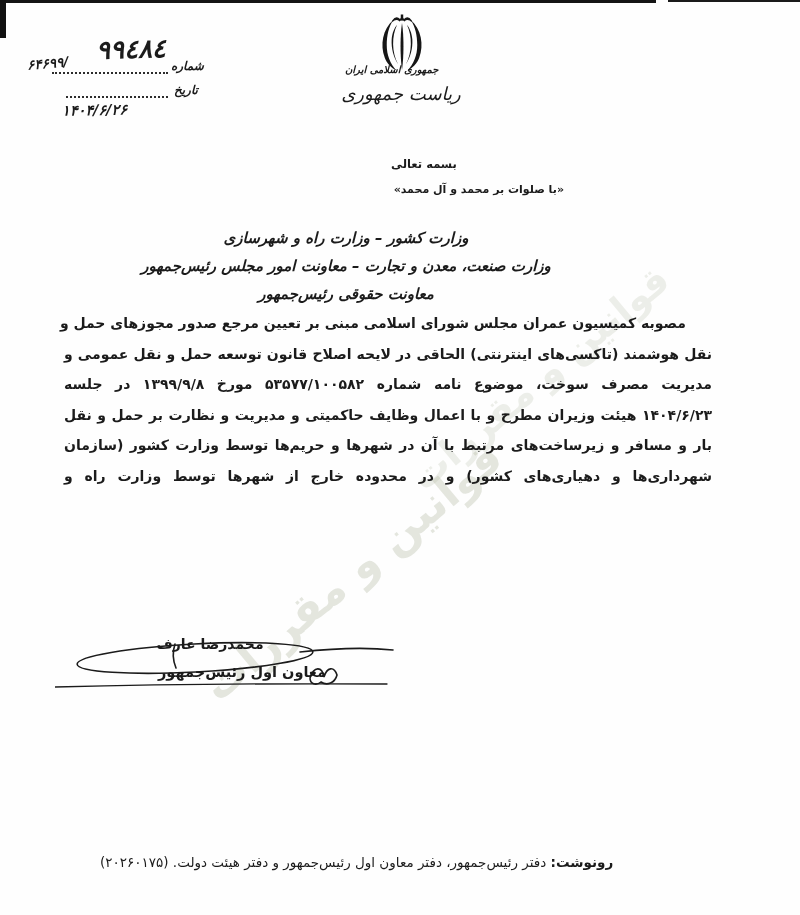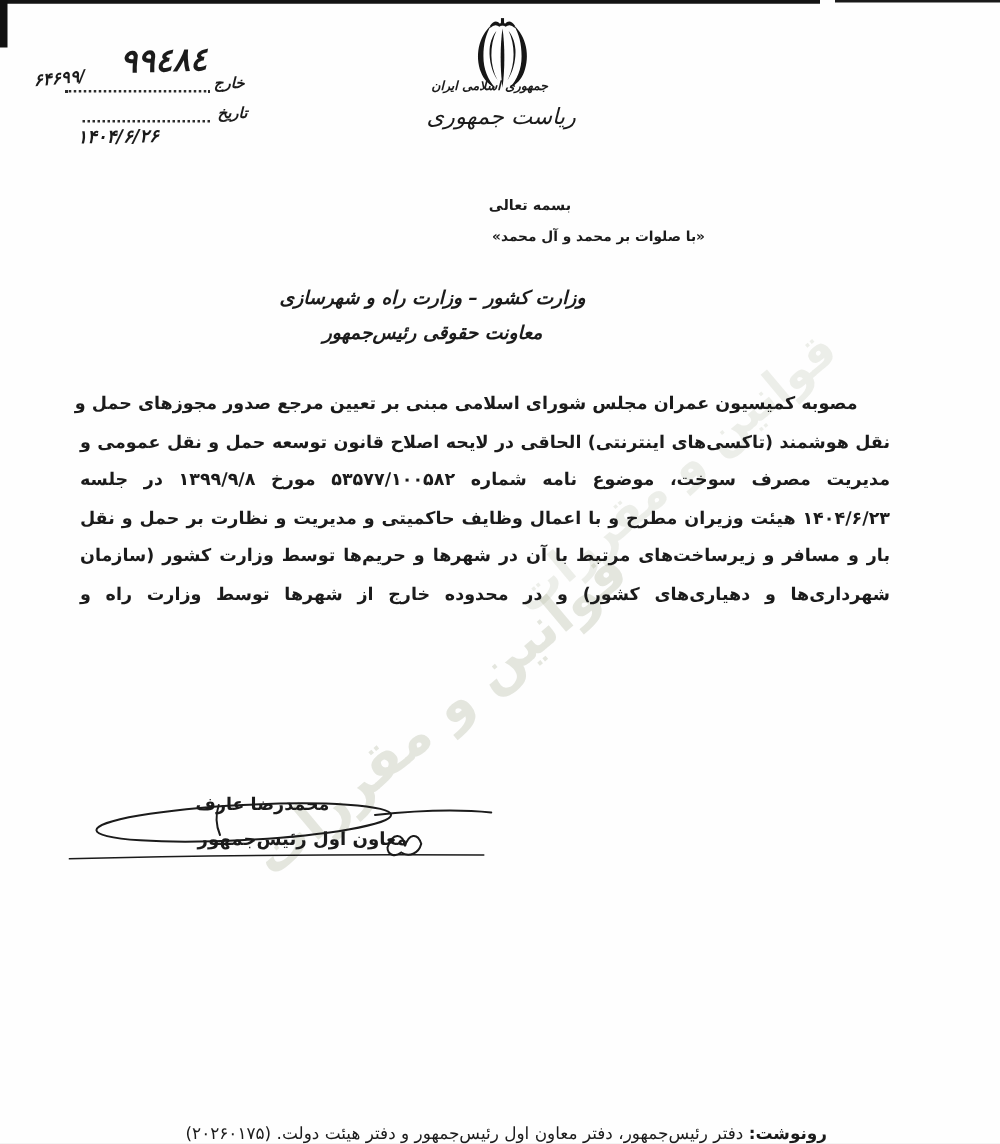--- a/index.html
+++ b/index.html
@@ -91,40 +91,40 @@
     text-align:center;font-size:14px;font-weight:bold;direction:rtl;white-space:nowrap;
   }
   .sig-title{
     position:absolute;left:133px;top:664px;width:218px;
     text-align:center;font-size:14.5px;font-weight:bold;direction:rtl;white-space:nowrap;
   }
   .sig-svg{position:absolute;left:55px;top:612px;width:350px;height:85px;}
 
   
   .footer{
-    position:absolute;left:100px;top:899px;width:610px;
-    direction:rtl;text-align:center;font-size:13.5px;white-space:nowrap;
+    position:absolute;left:100px;top:854px;width:610px;
+    direction:rtl;text-align:left;font-size:13.5px;white-space:nowrap;
   }
   .footer .flabel{font-weight:bold;}
   .footer .ftext{font-weight:normal;}
 </style>
 </head>
 <body>
 
 <div class="page">
 
   <div class="art-topline"></div>
   <div class="art-topline2"></div>
   <div class="art-leftbar"></div>
 
   <div class="wm wm1">قوانین و مقررات</div>
   <div class="wm wm2">قوانین و مقررات</div>
 
   <div class="stamp-num">٩٩٤٨٤</div>
-  <div class="lbl lbl-number">خارج</div>
+  <div class="lbl lbl-number">شماره</div>
   <div class="dotline dot1"></div>
   <div class="stamp-serial">۶۴۶۹۹/</div>
   <div class="lbl lbl-date">تاریخ</div>
   <div class="dotline dot2"></div>
   <div class="stamp-date">۱۴۰۴/۶/۲۶</div>
 
   <svg class="emblem" viewBox="0 0 120 130" xmlns="http://www.w3.org/2000/svg">
     <g fill="#161616">
       <path d="M40,13 Q48,2 56,10 Q60,4 64,10 Q72,2 80,13 L80,17 Q72,9 65,15 Q60,10 55,15 Q48,9 40,17 Z"></path>
       <rect x="57.5" y="1" width="5" height="12"></rect>
@@ -136,20 +136,21 @@
     </g>
   </svg>
   <div class="lh-country">جمهوری اسلامی ایران</div>
   <div class="lh-office">ریاست جمهوری</div>
 
   <div class="bsm1">بسمه تعالی</div>
   <div class="bsm2">«با صلوات بر محمد و آل محمد»</div>
 
   <div class="recipients">
     <div>وزارت کشور – وزارت راه و شهرسازی</div>
+    <div>وزارت صنعت، معدن و تجارت – معاونت امور مجلس رئیس‌جمهور</div>
     <div>معاونت حقوقی رئیس‌جمهور</div>
   </div>
 
   <div class="body-block">
     <div class="bline first">مصوبه کمیسیون عمران مجلس شورای اسلامی مبنی بر تعیین مرجع صدور مجوزهای حمل و</div>
     <div class="bline">نقل هوشمند (تاکسی‌های اینترنتی) الحاقی در لایحه اصلاح قانون توسعه حمل و نقل عمومی و</div>
     <div class="bline">مدیریت مصرف سوخت، موضوع نامه شماره ۵۳۵۷۷/۱۰۰۵۸۲ مورخ ۱۳۹۹/۹/۸ در جلسه</div>
     <div class="bline">۱۴۰۴/۶/۲۳ هیئت وزیران مطرح و با اعمال وظایف حاکمیتی و مدیریت و نظارت بر حمل و نقل</div>
     <div class="bline">بار و مسافر و زیرساخت‌های مرتبط با آن در شهرها و حریم‌ها توسط وزارت کشور (سازمان</div>
     <div class="bline">شهرداری‌ها و دهیاری‌های کشور) و در محدوده خارج از شهرها توسط وزارت راه و</div>

